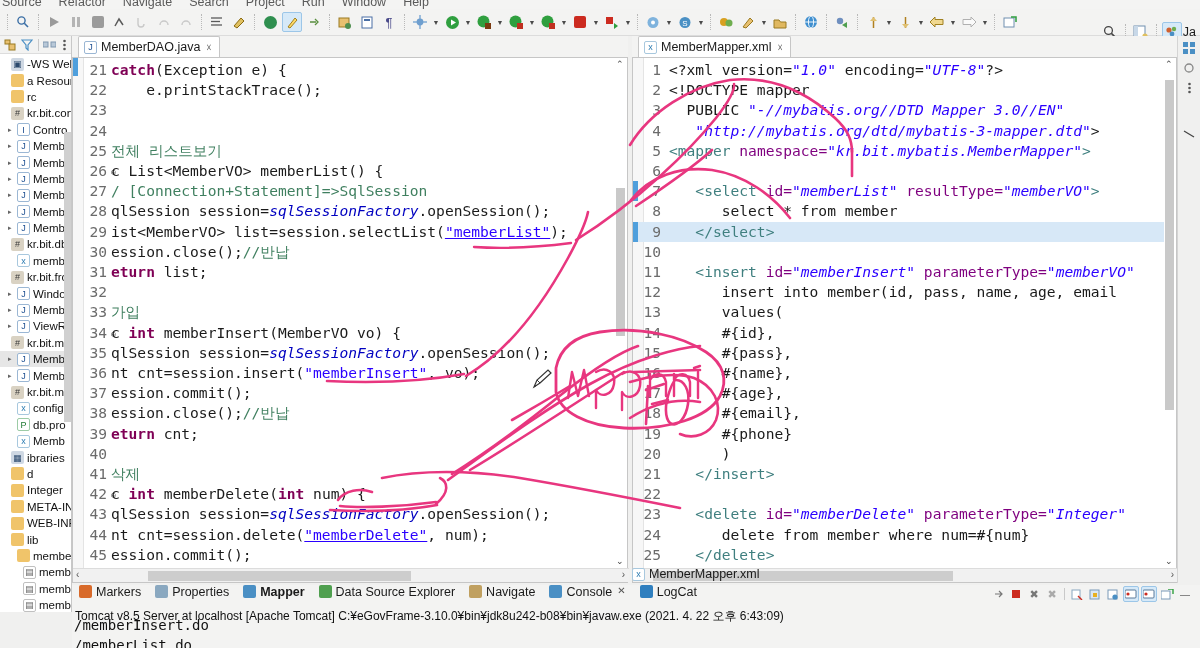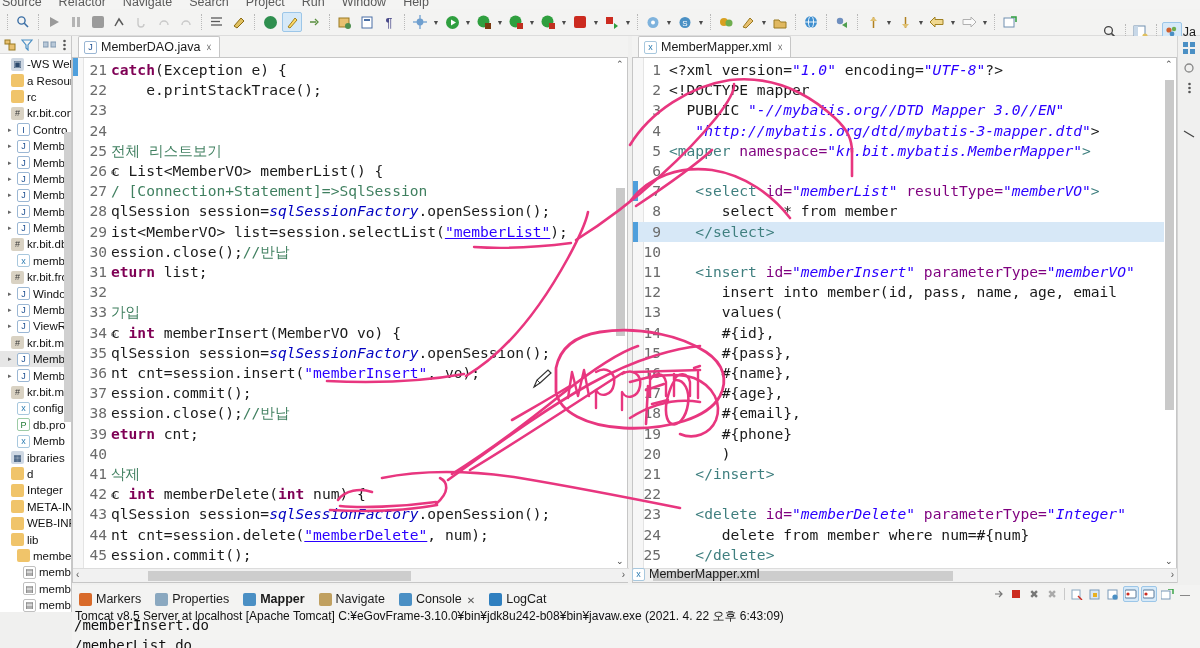--- a/index.html
+++ b/index.html
@@ -121,21 +121,21 @@
   .xtext { position:absolute; left:36px; }
   .xtag { color:#3f7f7f; }
   .xattr { color:#7f007f; }
   .xval { color:#2a00ff; font-style:italic; }
   .hlrow { position:absolute; left:0; right:12px; height:20px; background:#d7e8f7; }
   .selbar { position:absolute; left:0; width:5px; background:#4f9fdc; }
 
   
   .bottom { position:absolute; left:72px; top:585px; width:1128px; height:63px; background:#f3f3f2; }
   .btabs { position:absolute; left:0; top:0; height:21px; display:flex; align-items:center; }
-  .btab { display:flex; align-items:flex-end; height:21px; padding:0 7px; font-size:12.5px; color:#1a1a1a; white-space:nowrap;}
+  .btab { display:flex; align-items:flex-start; height:21px; padding:0 7px; font-size:12.5px; color:#1a1a1a; white-space:nowrap;}
   .btab.active { font-weight:bold; }
   .btab .bico { width:13px;height:13px;margin-right:4px;border-radius:2px;
                 display:inline-flex;align-items:center;justify-content:center;font-size:8px;}
   .btab .bx { margin-left:5px; font-size:10px; color:#555; }
   .bpanel-tools { position:absolute; right:6px; top:1px; display:flex; align-items:center; }
   .bpt { width:16px;height:16px;margin:0 1px;display:inline-flex;align-items:center;justify-content:center;font-size:10px;color:#555;}
   .bpt.on { background:#d6e9f8; border:1px solid #9cc6e8; border-radius:2px; }
   .bstatus { position:absolute; left:2px; top:22px; width:1120px; height:16px;
              font-size:12px; color:#101010; white-space:nowrap;
              border:1px solid transparent; }
@@ -697,20 +697,24 @@
         </div>
         <div class="btab">
           <span class="bico" style="background: rgb(138, 168, 192); color: rgb(255, 255, 255);"></span>
           <span>Properties</span>
         </div>
         <div class="btab active">
           <span class="bico" style="background: rgb(74, 143, 196); color: rgb(255, 255, 255);"></span>
           <span>Mapper</span>
         </div>
         <div class="btab">
+          <span class="bico" style="background: rgb(79, 159, 79); color: rgb(255, 255, 255);"></span>
+          <span>Data Source Explorer</span>
+        </div>
+        <div class="btab">
           <span class="bico" style="background: rgb(192, 160, 96); color: rgb(255, 255, 255);"></span>
           <span>Navigate</span>
         </div>
         <div class="btab">
           <span class="bico" style="background: rgb(74, 143, 196); color: rgb(255, 255, 255);"></span>
           <span>Console</span>
           <span class="bx">✕</span>
         </div>
         <div class="btab">
           <span class="bico" style="background: rgb(47, 127, 191); color: rgb(255, 255, 255);"></span>

